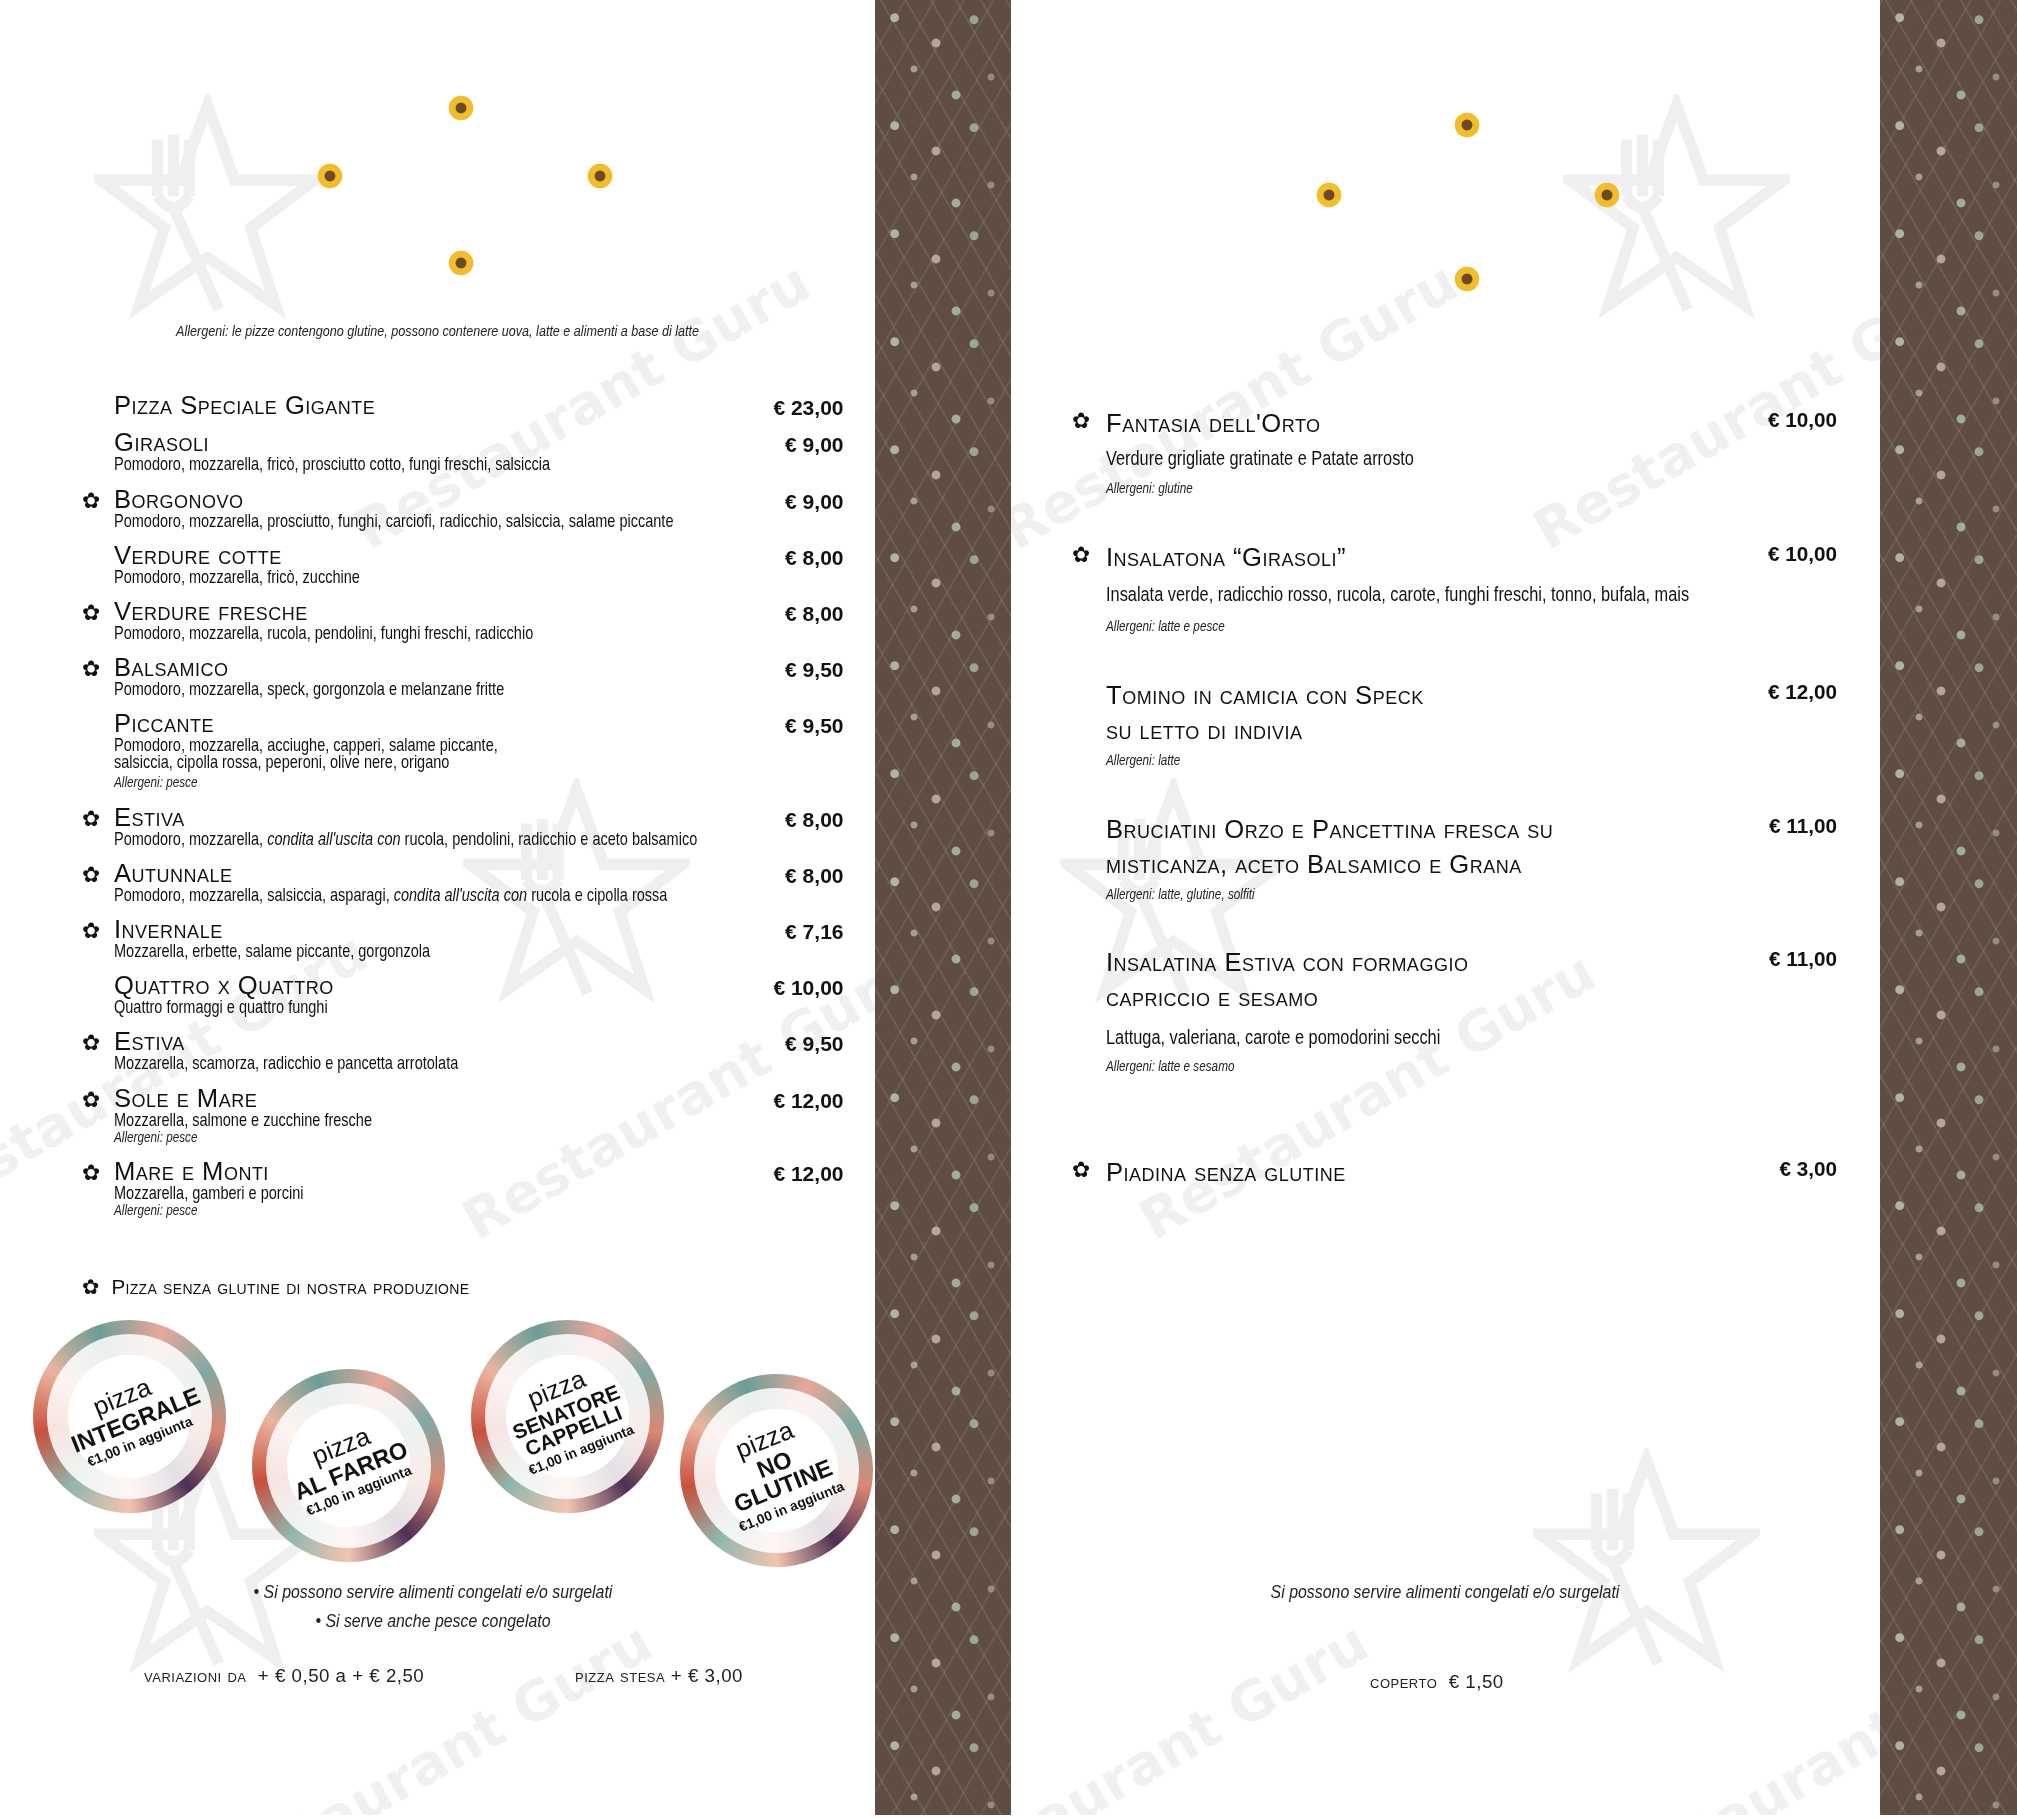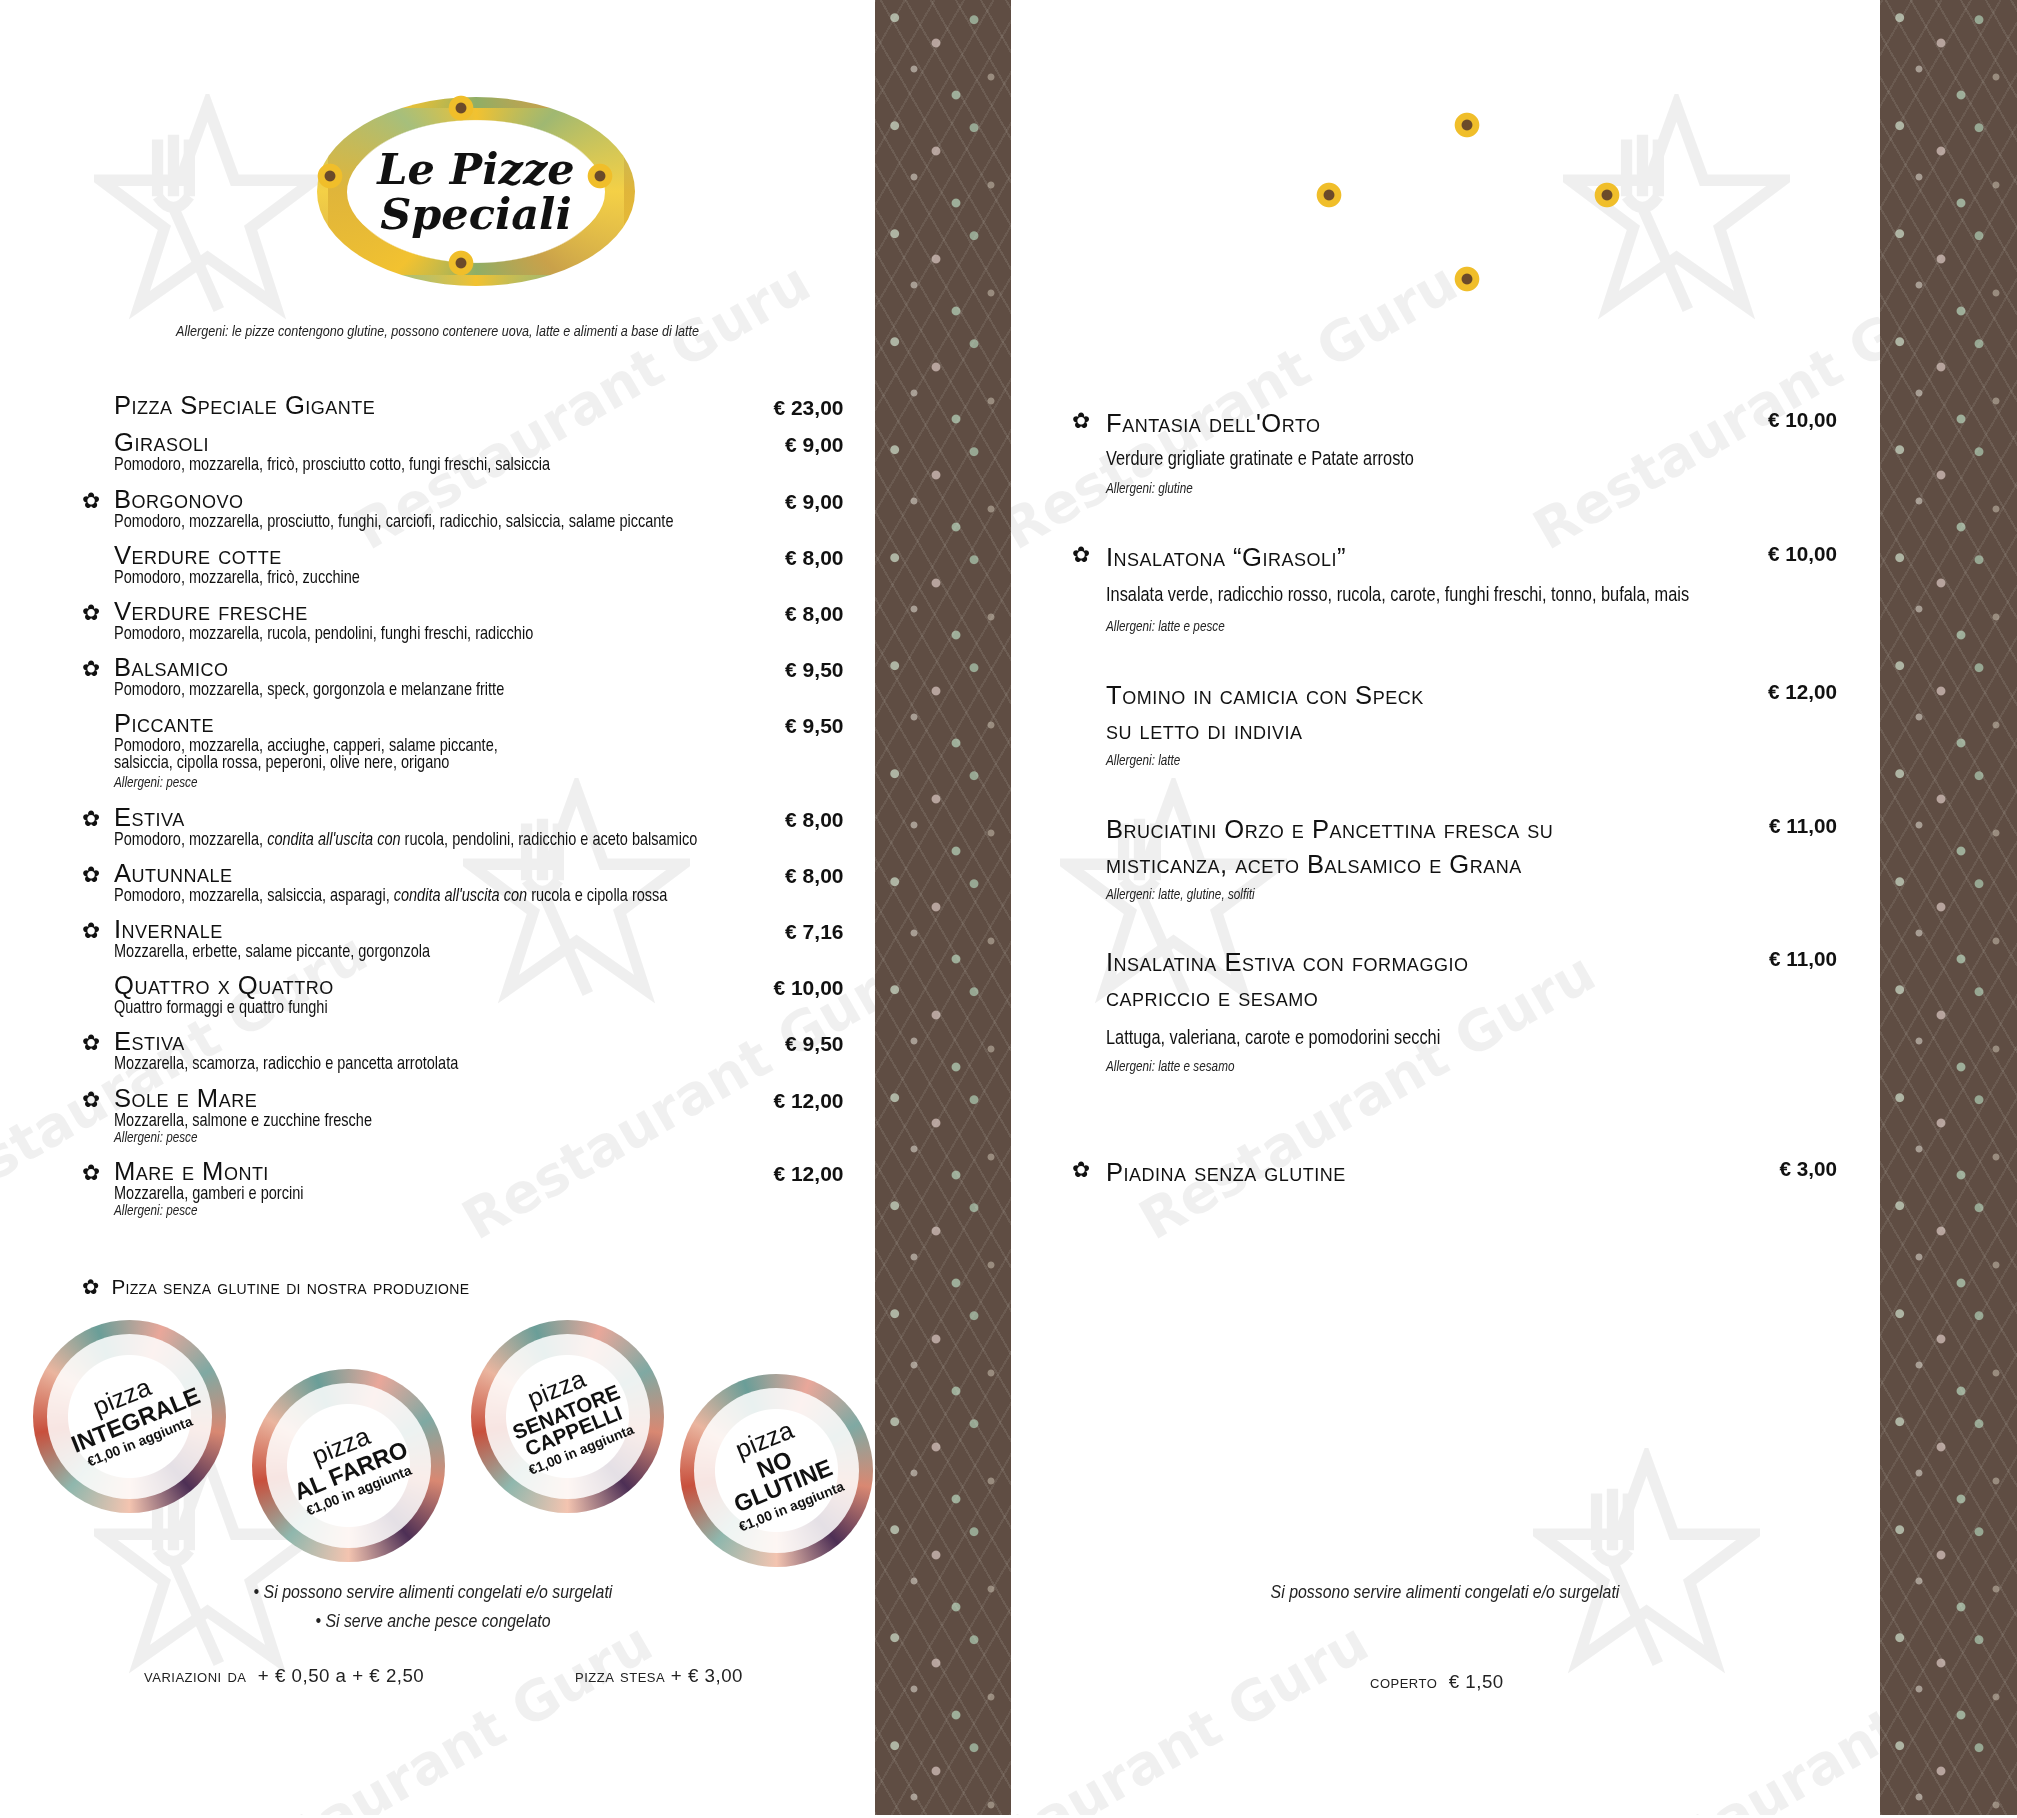--- a/index.html
+++ b/index.html
@@ -164,26 +164,20 @@
   </svg>
   <svg class="wm-star" style="left:94px;top:1448px;" viewBox="0 0 100 100">
     <path d="M50 5 L62 38 L97 38 L69 59 L80 93 L50 72 L20 93 L31 59 L3 38 L38 38 Z" fill="none" stroke="#000" stroke-width="5"></path>
     <path d="M28 20 L28 45 M35 18 L35 45 M42 20 L42 45 M28 45 Q35 55 42 45 M35 50 L55 95" fill="none" stroke="#000" stroke-width="5"></path>
   </svg>
   <div class="wm-text" style="left:325px;top:374px;">Restaurant Guru</div>
   <div class="wm-text" style="left:433px;top:1064px;">Restaurant Guru</div>
   <div class="wm-text" style="left:-118px;top:1044px;">Restaurant Guru</div>
   <div class="wm-text" style="left:167px;top:1734px;">Restaurant Guru</div>
 
-  <div class="wreath-title" style="left:317px;top:97px;">
-    <div class="inner">
-      <div class="script">Le Pizze</div>
-      <div class="script">Speciali</div>
-    </div>
-  </div>
   <span class="sun" style="left:317px;top:163px;"></span>
   <span class="sun" style="left:587px;top:163px;"></span>
   <span class="sun" style="left:448px;top:95px;"></span>
   <span class="sun" style="left:448px;top:250px;"></span>
 
   <div class="allergen-note">Allergeni: le pizze contengono glutine, possono contenere uova, latte e alimenti  a base di latte</div>
 
   <div class="menu-left">
     <div class="pz" style="top:0px;">
       <span class="name">Pizza Speciale Gigante</span>

